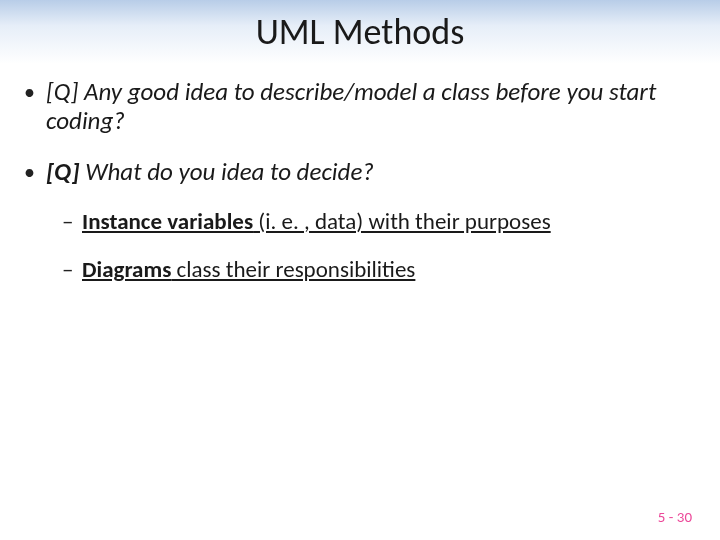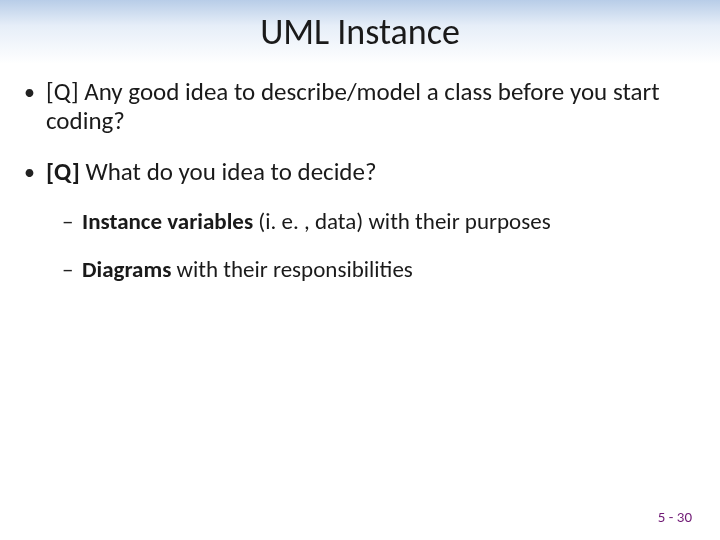--- a/index.html
+++ b/index.html
@@ -39,51 +39,51 @@
     font-size: 25px;
     line-height: 1.15;
   }
   .bullet-l1 .marker {
     flex: 0 0 auto;
     width: 22px;
     font-size: 22px;
     color: #222;
     padding-top: 2px;
   }
-  .bullet-l1 .text { flex: 1 1 auto; }
+  .bullet-l1 .text { flex: 1 1 auto; font-style: italic; }
   .bullet-l2 {
     display: flex;
     align-items: flex-start;
     margin-left: 38px;
     margin-bottom: 20px;
     font-size: 23px;
     line-height: 1.2;
     color: #1a1a1a;
   }
   .bullet-l2 .marker {
     flex: 0 0 auto;
     width: 20px;
     color: #222;
   }
-  .bullet-l2 .text { flex: 1 1 auto; }
+  .bullet-l2 .text { flex: 1 1 auto; text-decoration: underline; }
   .bold { font-weight: 700; }
   .footer {
     position: absolute;
     bottom: 14px;
     right: 28px;
     font-size: 15px;
-    color: #701a75;
+    color: #ec4899;
   }
 </style>
 </head>
 <body>
 
 <div class="header-band"></div>
 
-<div class="title">UML Instance</div>
+<div class="title">UML Methods</div>
 
 <div class="content">
 
   <div class="bullet-l1">
     <div class="marker">•</div>
     <div class="text">
       <span>[Q]</span><span> Any good idea to describe/model a class before you start coding?</span>
     </div>
   </div>
 
@@ -97,19 +97,19 @@
   <div class="bullet-l2">
     <div class="marker">–</div>
     <div class="text">
       <span class="bold">Instance variables</span><span> (i. e. , data) with their purposes</span>
     </div>
   </div>
 
   <div class="bullet-l2">
     <div class="marker">–</div>
     <div class="text">
-      <span class="bold">Diagrams</span><span> with their responsibilities</span>
+      <span class="bold">Diagrams</span><span> class their responsibilities</span>
     </div>
   </div>
 
 </div>
 
 <div class="footer">5 - 30</div>
 
 </body></html>

